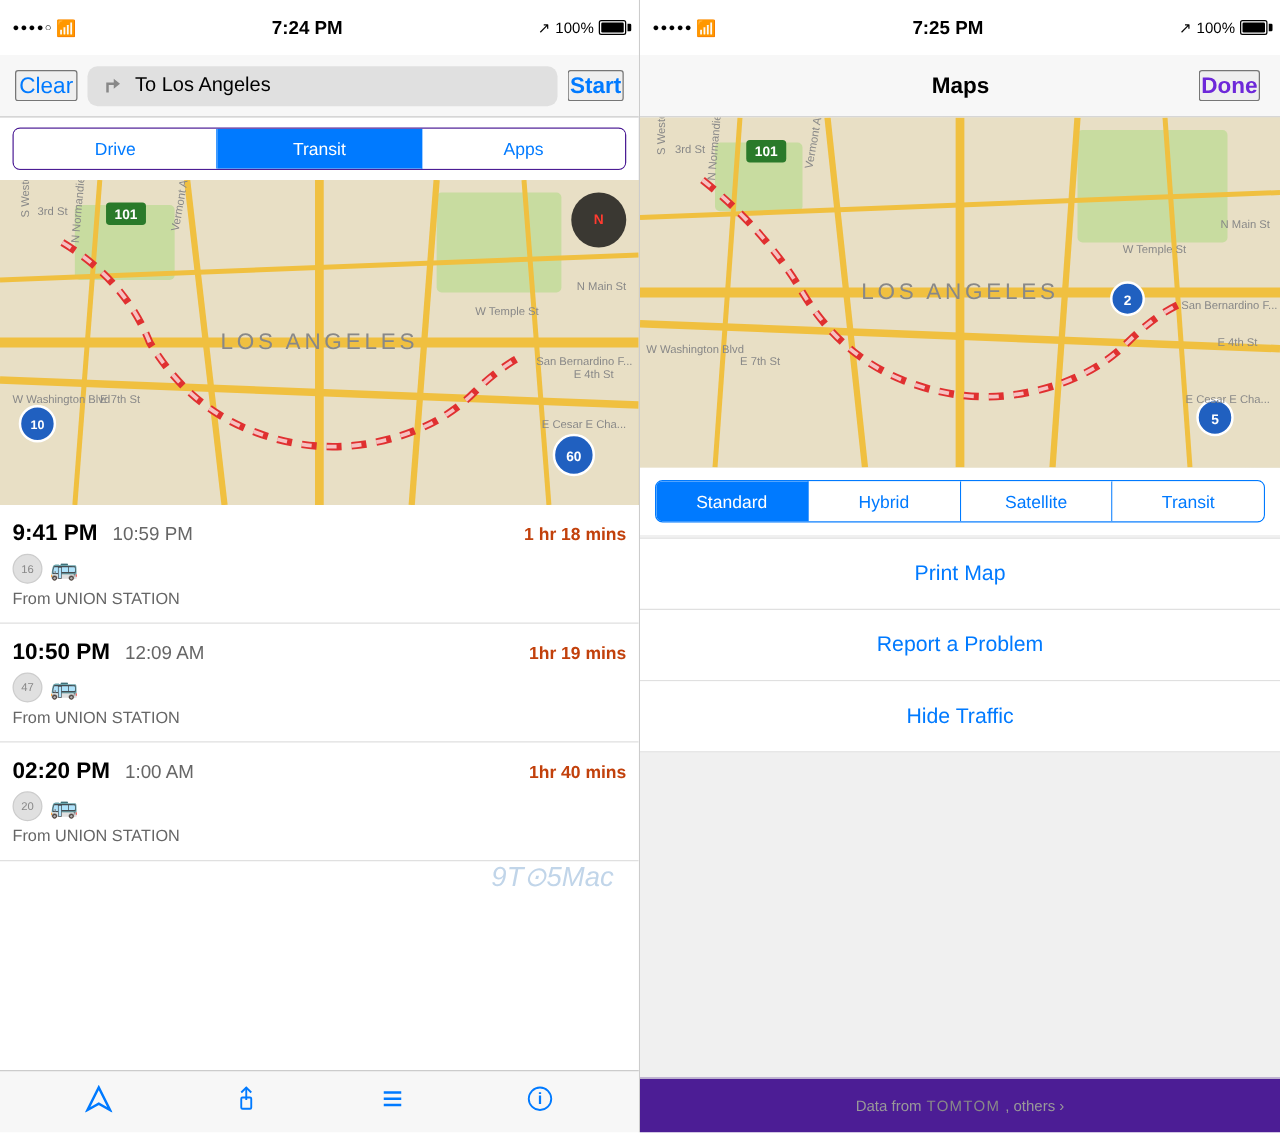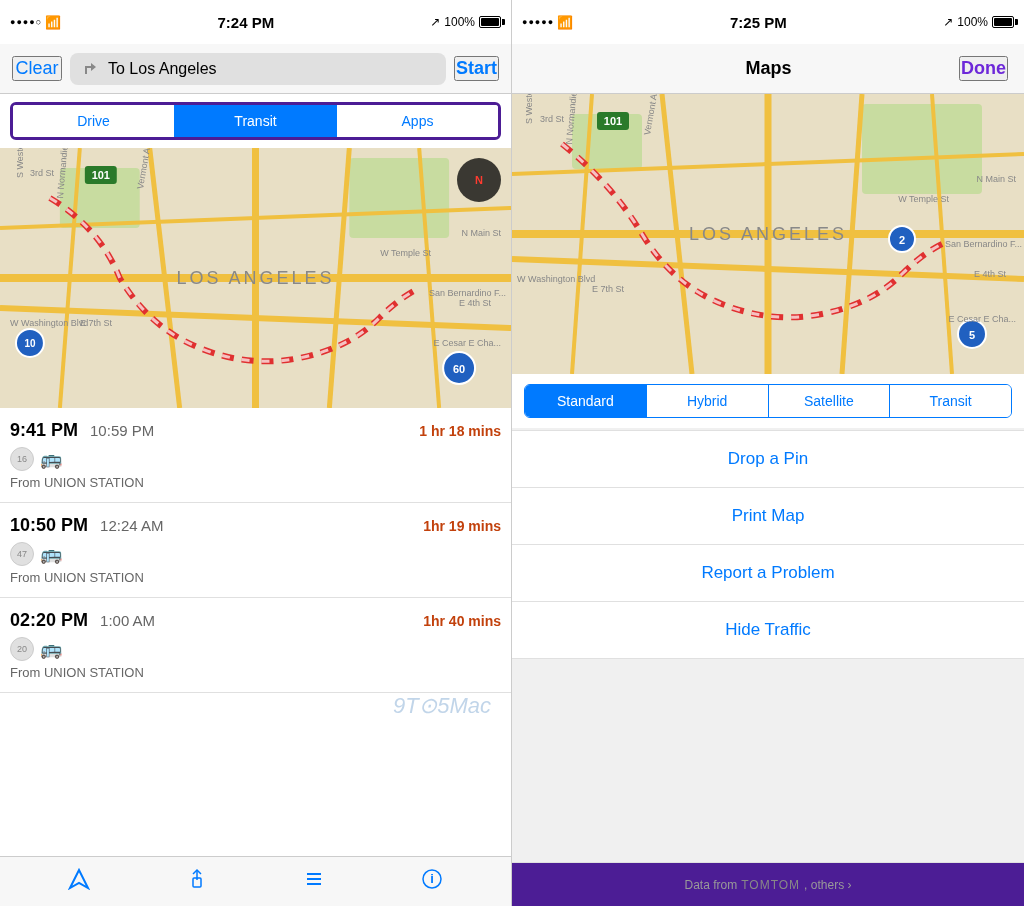--- a/index.html
+++ b/index.html
@@ -65,21 +65,21 @@
     }
     .start-btn {
       color: #007AFF;
       font-size: 18px;
       font-weight: 600;
       cursor: pointer;
     }
 
     .tab-bar {
       display: flex;
-      border: 3px solid #4c1d95;
+      border: 1px solid #4c1d95;
       border-radius: 6px;
       margin: 8px 10px;
       overflow: hidden;
     }
     .tab-item {
       flex: 1;
       text-align: center;
       padding: 8px 0;
       font-size: 14px;
       cursor: pointer;
@@ -457,21 +457,21 @@
       <div class="route-icons">
         <span class="bus-badge">16</span>
         <span style="font-size:18px;">🚌</span>
       </div>
       <div class="route-from">From UNION STATION</div>
     </div>
 
     <div class="transit-route">
       <div class="route-times">
         <span class="depart-time">10:50 PM</span>
-        <span class="arrive-time">12:24 AM</span>
+        <span class="arrive-time">12:09 AM</span>
         <span class="duration">1hr 19 mins</span>
       </div>
       <div class="route-icons">
         <span class="bus-badge">47</span>
         <span style="font-size:18px;">🚌</span>
       </div>
       <div class="route-from">From UNION STATION</div>
     </div>
 
     <div class="transit-route">
@@ -584,21 +584,20 @@
   </div>
 
   <div class="map-type-bar">
     <div class="map-type-item active">Standard</div>
     <div class="map-type-item">Hybrid</div>
     <div class="map-type-item">Satellite</div>
     <div class="map-type-item">Transit</div>
   </div>
 
   <div class="action-list">
-    <div class="action-item">Drop a Pin</div>
     <div class="action-item">Print Map</div>
     <div class="action-item">Report a Problem</div>
     <div class="action-item">Hide Traffic</div>
   </div>
 
   <div class="data-footer">
     <span>Data from</span>
     <strong style="color:#888;font-weight:400;letter-spacing:1px;">TOMTOM</strong>
     <span style="cursor:pointer;">, others ›</span>
   </div>

